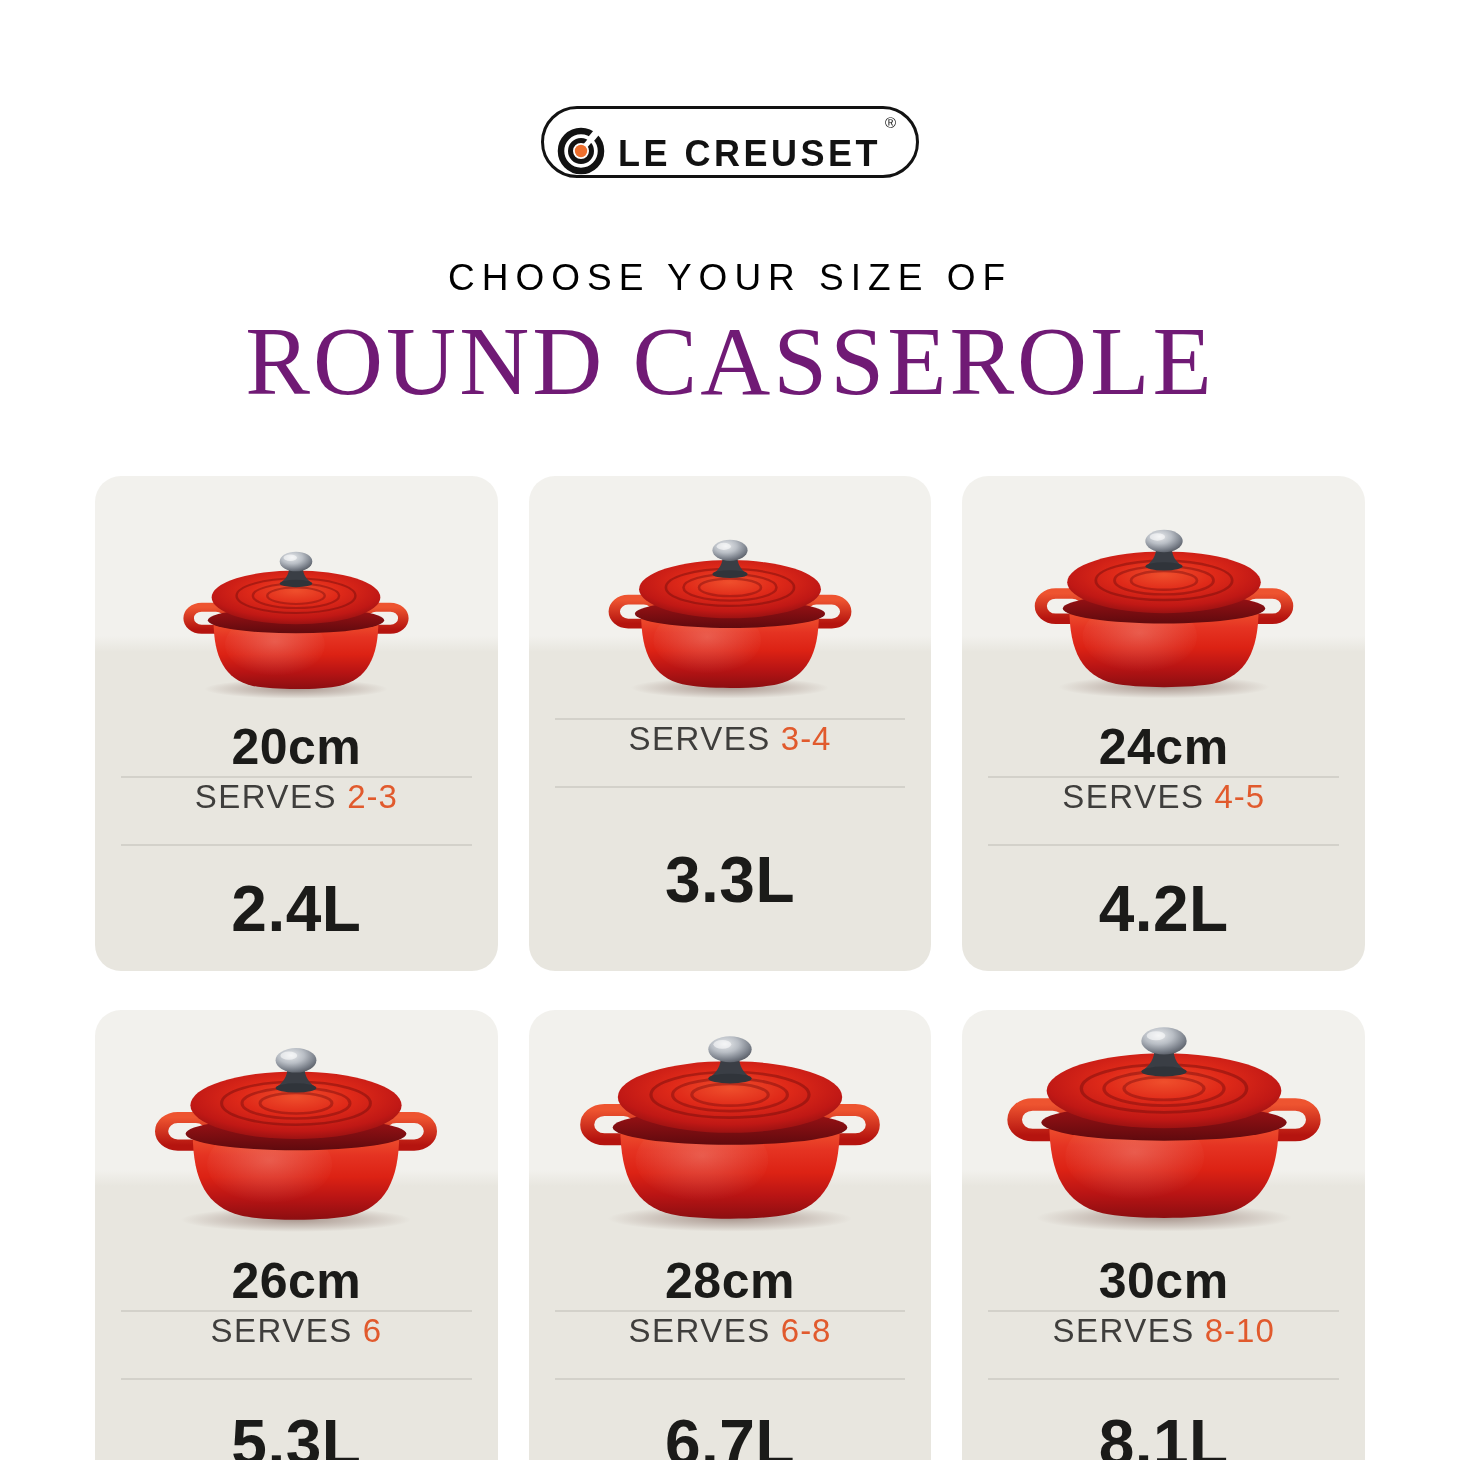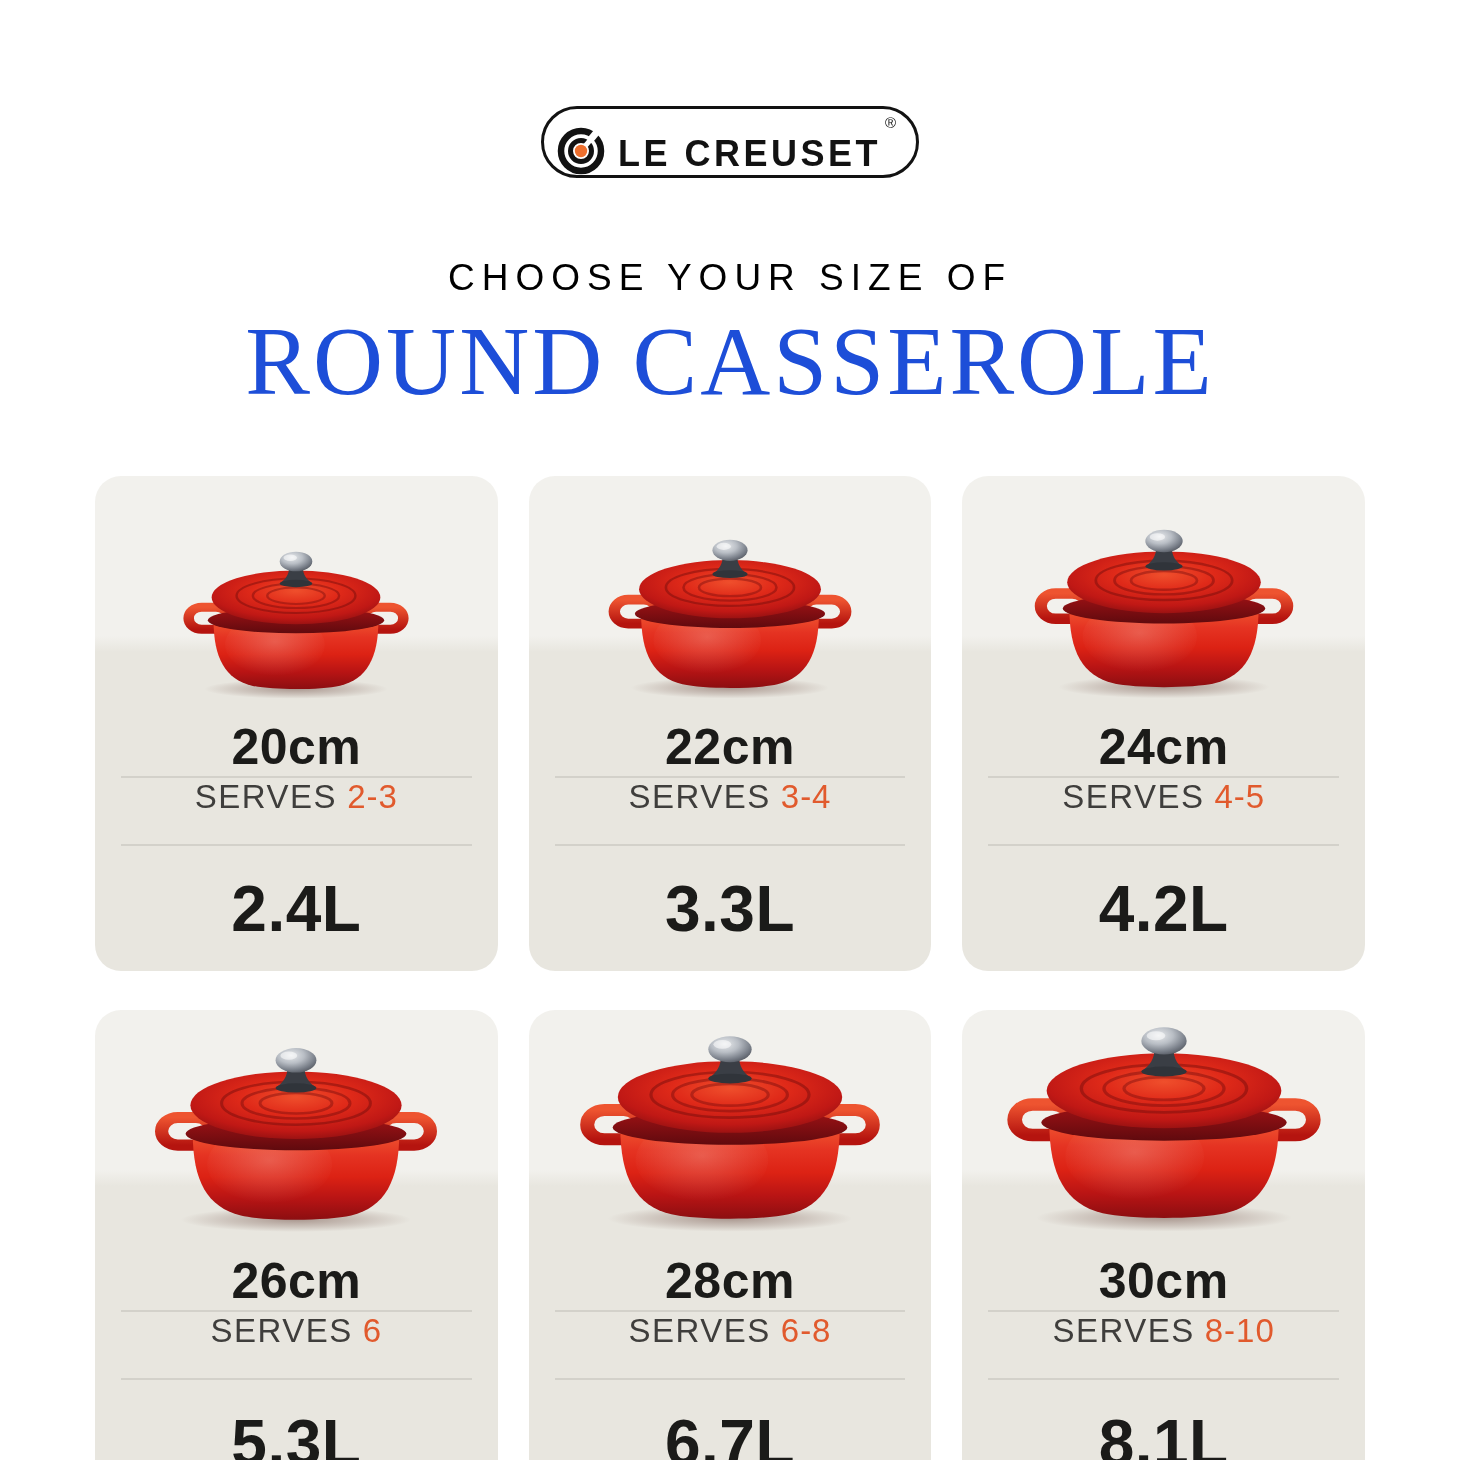--- a/index.html
+++ b/index.html
@@ -30,21 +30,21 @@
 
   .eyebrow{
     margin-top:78px;text-align:center;
     font-size:37px;line-height:1.2;letter-spacing:7px;
     color:#000000;font-weight:400;
   }
   .page-title{
     margin:8px 0 0 0;text-align:center;
     font-family:"Liberation Serif","DejaVu Serif",serif;
     font-size:97px;line-height:1.12;letter-spacing:3px;
-    color:#1d4ed8;font-weight:400;
+    color:#701a75;font-weight:400;
   }
 
   
   .grid{
     margin-top:59px;padding:0 95px;
     display:grid;grid-template-columns:repeat(3,1fr);
     column-gap:31px;row-gap:39px;
   }
   .card{
     height:495px;border-radius:26px;overflow:hidden;
@@ -176,21 +176,20 @@
     <div class="rule"></div>
     <p class="volume">2.4L</p>
   </section>
 
   <section class="card">
     <div class="pot-area">
       <svg class="pot-svg" viewBox="0 0 240 186" preserveAspectRatio="none" aria-hidden="true" style="width: 248px; height: 164px;">
           <use href="#pot-shape"></use>
         </svg>
     </div>
-    <h3 class="size">22cm</h3>
     <div class="rule"></div>
     <p class="serves">
         <span>SERVES</span>
         <span class="serves-num">3-4</span>
       </p>
     <div class="rule"></div>
     <p class="volume">3.3L</p>
   </section>
 
   <section class="card">

